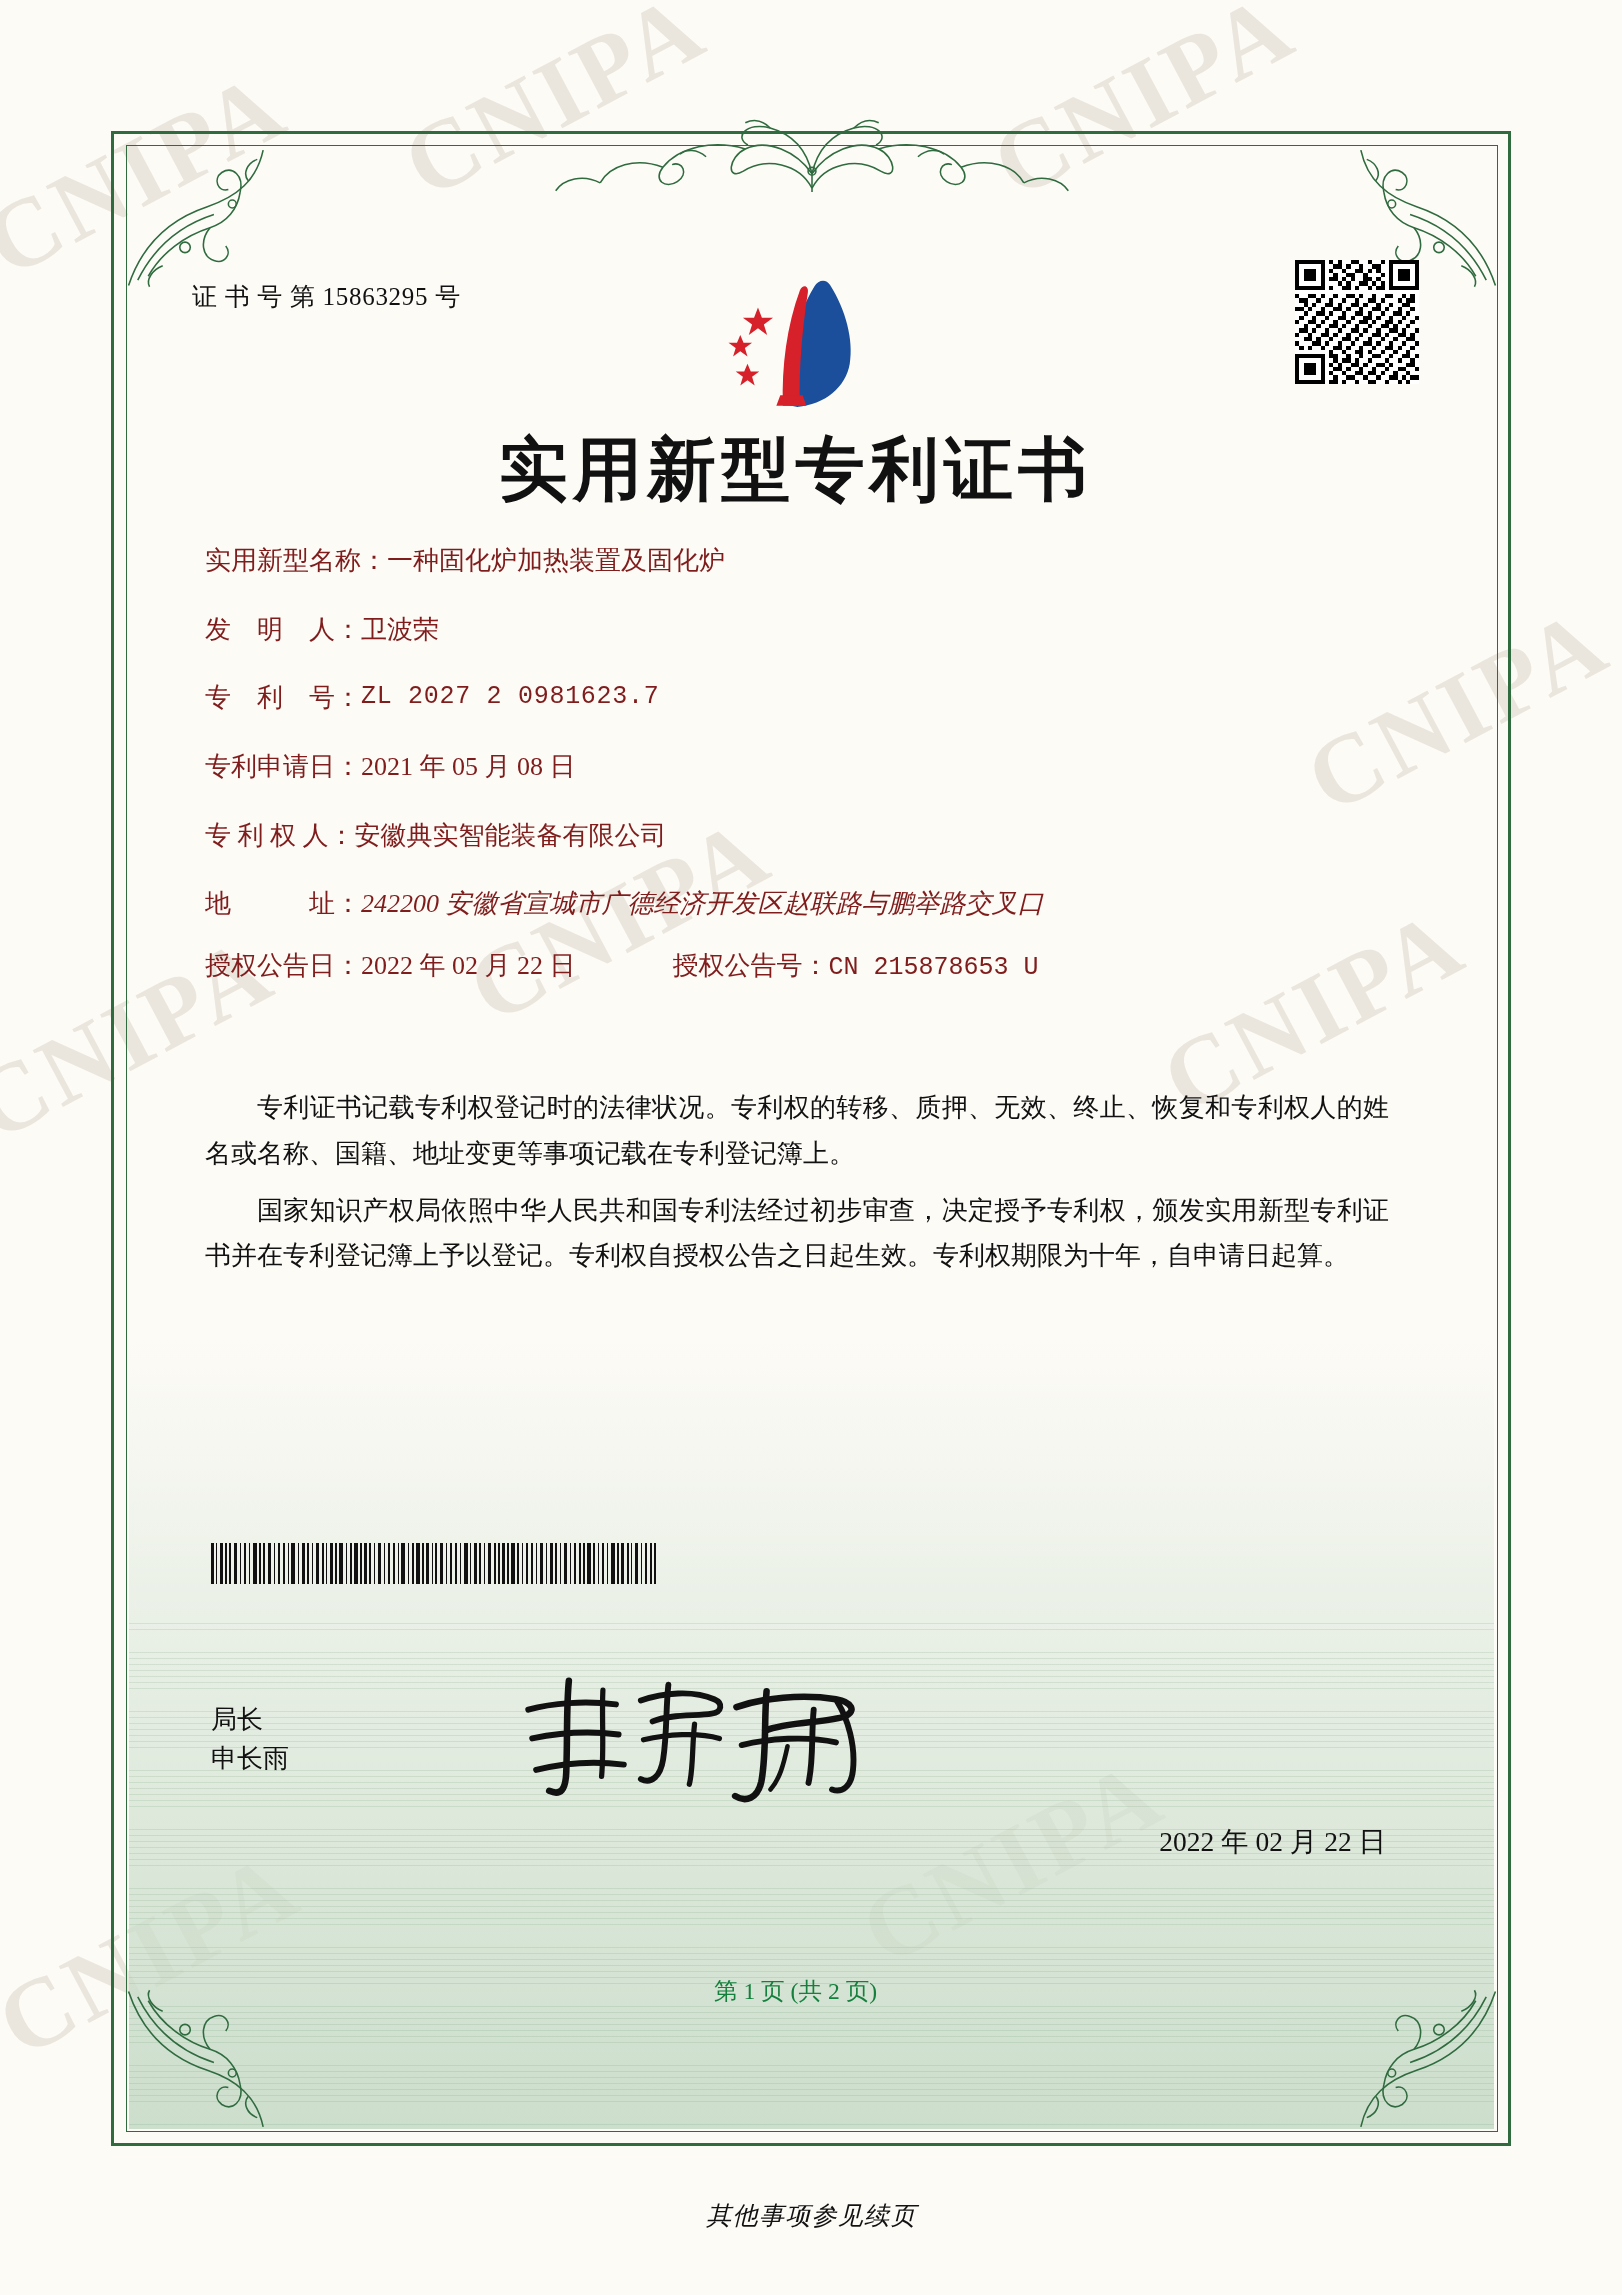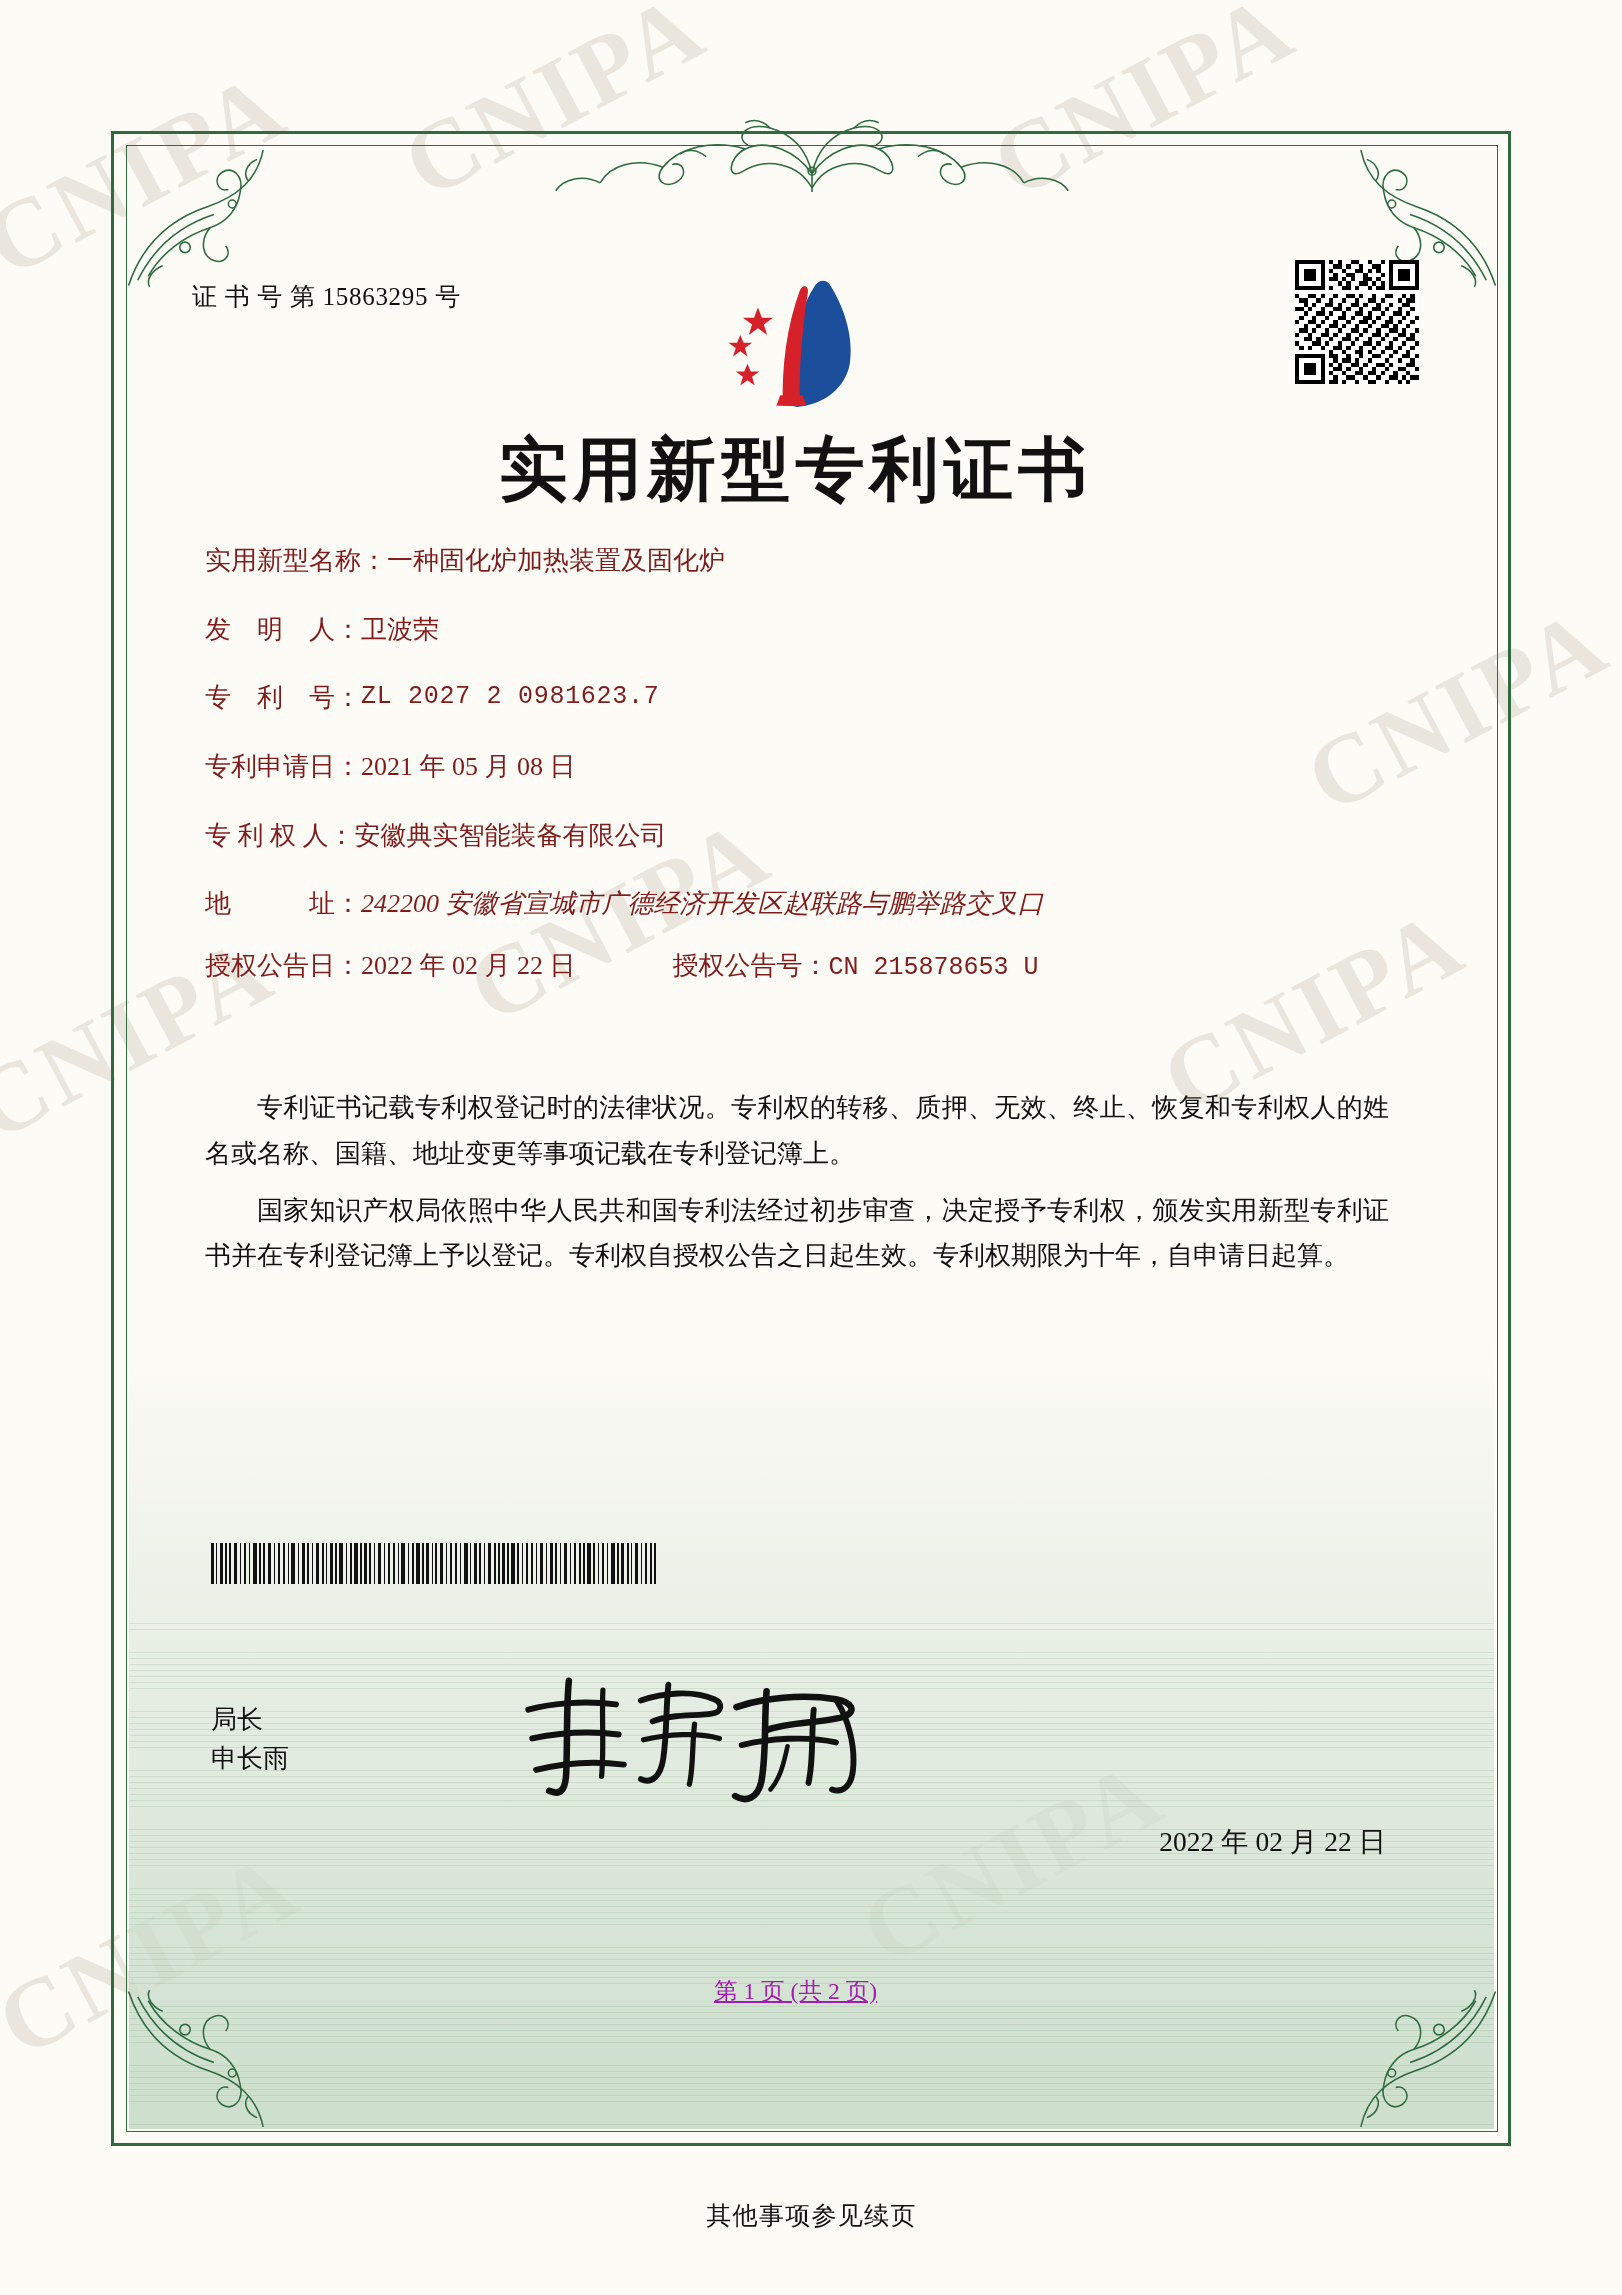--- a/index.html
+++ b/index.html
@@ -252,33 +252,33 @@
     white-space: nowrap;
   }
 
   .page-number {
     position: absolute;
     left: 0;
     right: 0;
     top: 1826px;
     text-align: center;
     font-size: 23.6px;
-    color: #a21caf;
-    text-decoration: underline;
+    color: #15803d;
   }
 
   .footer-note {
     position: absolute;
     left: 0;
     right: 0;
     top: 2199px;
     text-align: center;
     font-size: 25px;
     color: #111;
     letter-spacing: 1.3px;
+    font-style: italic;
   }
 </style>
 </head>
 <body>
 
 <div class="page">
 
   <div class="watermarks">
     <div class="wm" style="left:-26px; top:118px; font-size:98px; transform:rotate(-28deg);">CNIPA</div>
     <div class="wm" style="left:393px; top:39px; font-size:98px; transform:rotate(-28deg);">CNIPA</div>

